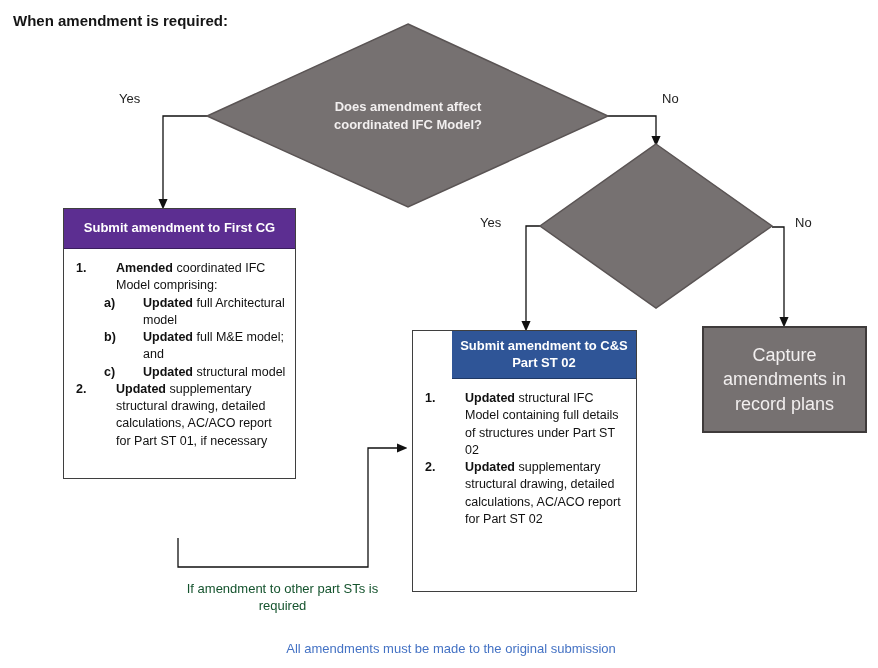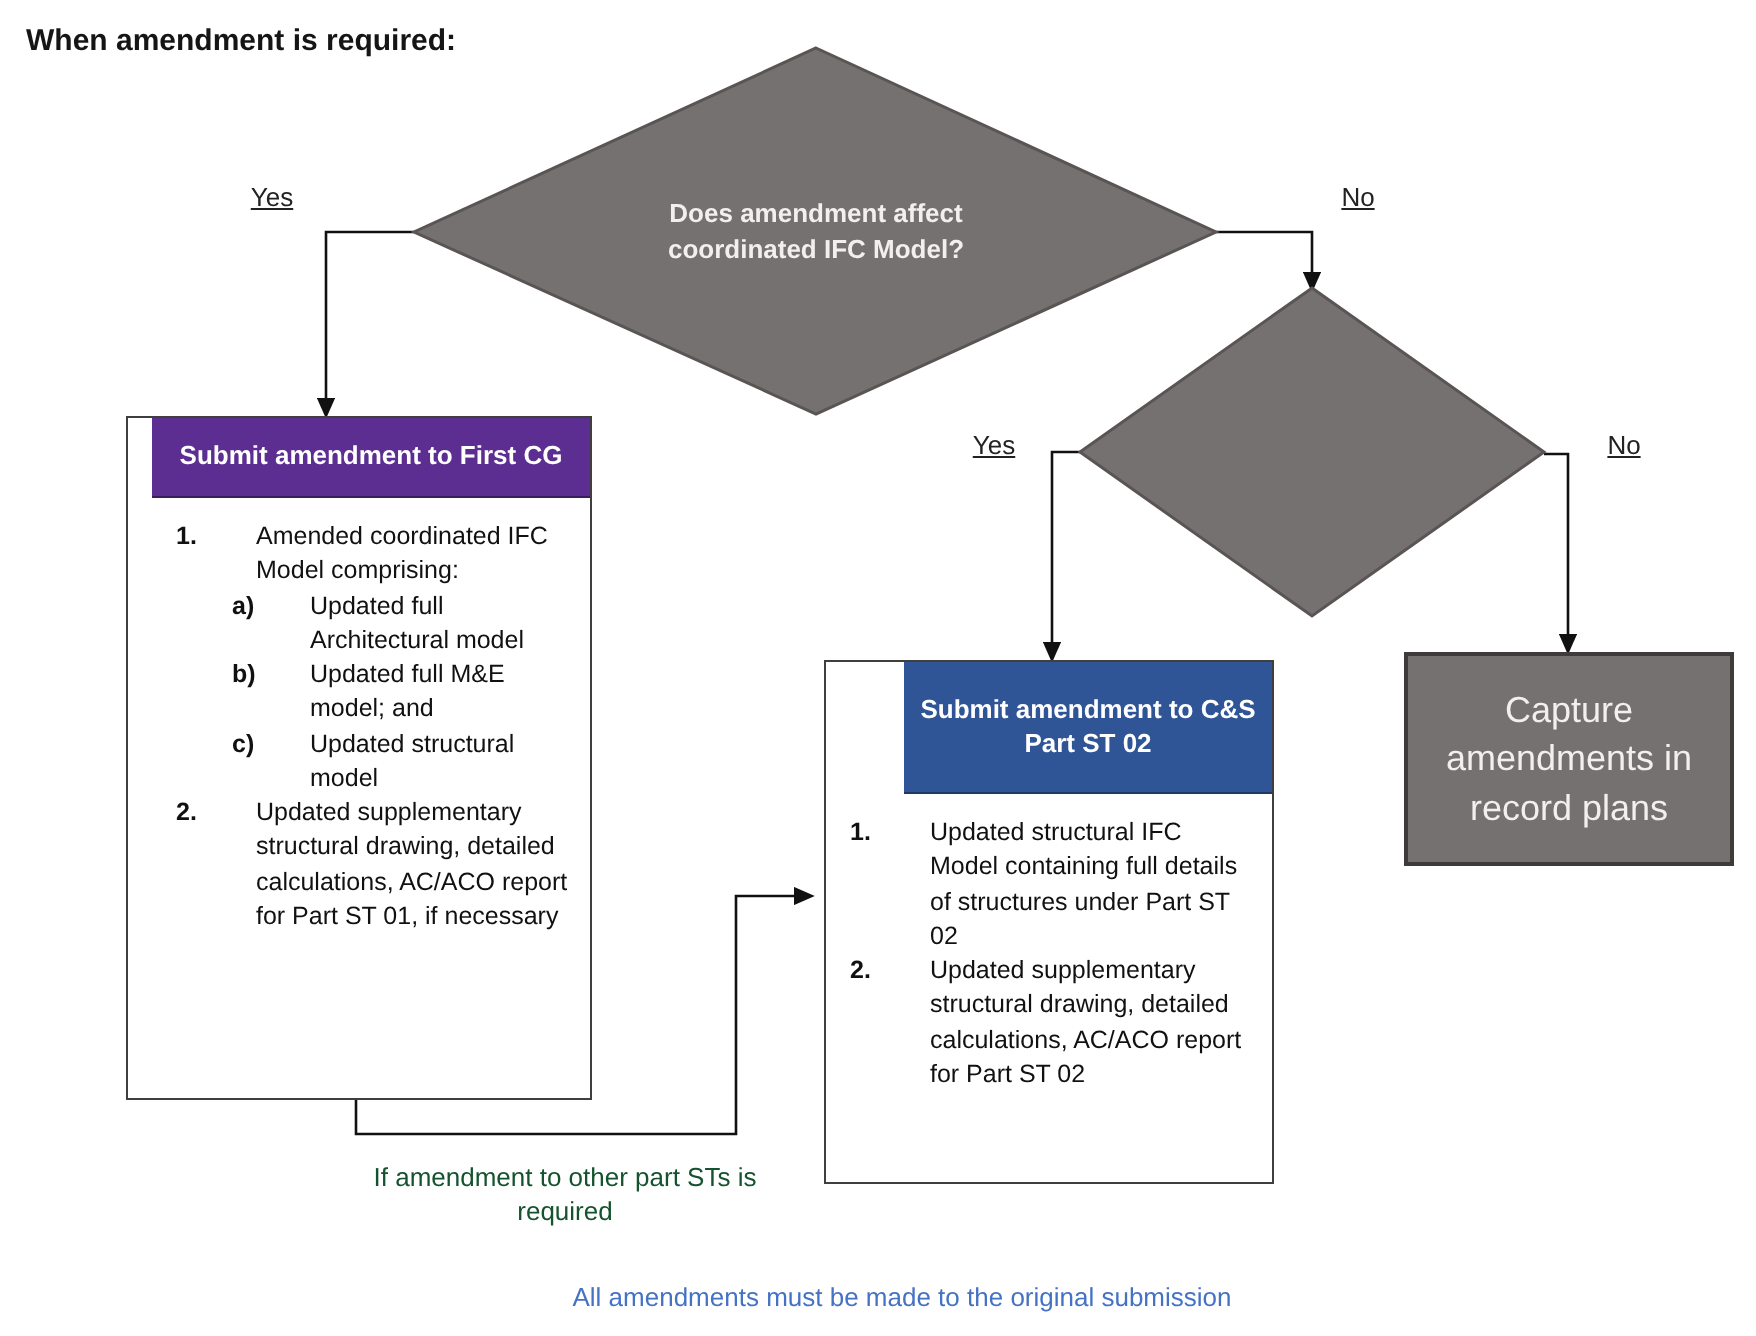--- a/index.html
+++ b/index.html
@@ -6,21 +6,21 @@
   .canvas{
     position:relative;width:878px;height:668px;background:#ffffff;
     font-family:"Liberation Sans","DejaVu Sans",sans-serif;overflow:hidden;
   }
   .title{position:absolute;left:13px;top:12px;font-size:15px;font-weight:bold;color:#151515;}
   svg.layer{position:absolute;left:0;top:0;}
   .dtext{
     position:absolute;display:flex;align-items:center;justify-content:center;
     text-align:center;color:#f2efef;font-size:13px;line-height:1.35;
   }
-  .branch{position:absolute;width:34px;text-align:center;font-size:13px;color:#222;text-decoration:underline;}
+  .branch{position:absolute;width:34px;text-align:left;font-size:13px;color:#222;}
   .box{position:absolute;background:#fff;border:1.5px solid #3f3f3f;box-sizing:border-box;}
   .box-header{
     color:#ffffff;font-weight:bold;font-size:13px;text-align:center;
     display:flex;align-items:center;justify-content:center;line-height:1.3;
     box-sizing:border-box;padding:2px 6px;
   }
   .purple-header{background:#5c2e91;border-bottom:1.5px solid #3a1d5d;}
   .blue-header{background:#2f5597;border-bottom:1.5px solid #1f3864;}
   .box-body{padding:11px 8px 8px 12px;font-size:12.5px;color:#111;line-height:1.38;}
   .li-row{display:flex;align-items:flex-start;}
@@ -34,21 +34,21 @@
     color:#f2efef;font-size:18px;line-height:1.35;padding:4px 10px;
   }
   .connector-label{
     position:absolute;left:170px;top:581px;width:225px;text-align:center;
     font-size:13px;color:#14532d;line-height:1.3;
   }
   .footer-note{
     position:absolute;left:0;right:0;top:641px;text-align:center;
     font-size:13px;color:#4472c4;padding-left:24px;
   }
-  b{font-weight:normal;}
+  b{font-weight:bold;}
 </style>
 </head>
 <body>
 
 <div class="canvas">
 
   <div class="title">When amendment is required:</div>
 
   <svg class="layer" width="878" height="668">
     <defs>
@@ -67,21 +67,21 @@
     <polygon points="656,144 772,226 656,308 540,226" fill="#767171" stroke="#5a5454" stroke-width="1.5"></polygon>
   </svg>
 
   <div class="dtext" style="left:308px;top:61px;width:200px;height:110px;font-weight:bold;">Does amendment affect coordinated IFC Model?</div>
 
   <div class="branch" style="left:119px;top:91px;">Yes</div>
   <div class="branch" style="left:662px;top:91px;">No</div>
   <div class="branch" style="left:480px;top:215px;">Yes</div>
   <div class="branch" style="left:795px;top:215px;">No</div>
 
-  <div class="box" style="left:63px;top:208px;width:233px;height:342px;padding-left:12px;">
+  <div class="box" style="left:63px;top:208px;width:233px;height:271px;">
     <div class="box-header purple-header" style="height:40px;">Submit amendment to First CG</div>
     <div class="box-body">
         <div class="li-row">
           <span class="li-num">1.</span>
           <span class="li-text"><b>Amended</b> coordinated IFC Model comprising:</span>
         </div>
         <div class="li-sub">
           <div class="li-row">
             <span class="li-num">a)</span>
             <span class="li-text"><b>Updated</b> full Architectural model</span>
@@ -96,21 +96,21 @@
           </div>
         </div>
         <div class="li-row">
           <span class="li-num">2.</span>
           <span class="li-text"><b>Updated</b> supplementary structural drawing, detailed calculations, AC/ACO report for Part ST 01, if necessary</span>
         </div>
       </div>
   </div>
 
   <div class="box" style="left:412px;top:330px;width:225px;height:262px;">
-    <div class="box-header blue-header" style="height:66px;margin-left:39px;">Submit amendment to C&amp;S Part ST 02</div>
+    <div class="box-header blue-header" style="height:48px;margin-left:39px;">Submit amendment to C&amp;S Part ST 02</div>
     <div class="box-body">
         <div class="li-row">
           <span class="li-num">1.</span>
           <span class="li-text"><b>Updated</b> structural IFC Model containing full details of structures under Part ST 02</span>
         </div>
         <div class="li-row">
           <span class="li-num">2.</span>
           <span class="li-text"><b>Updated</b> supplementary structural drawing, detailed calculations, AC/ACO report for Part ST 02</span>
         </div>
       </div>

